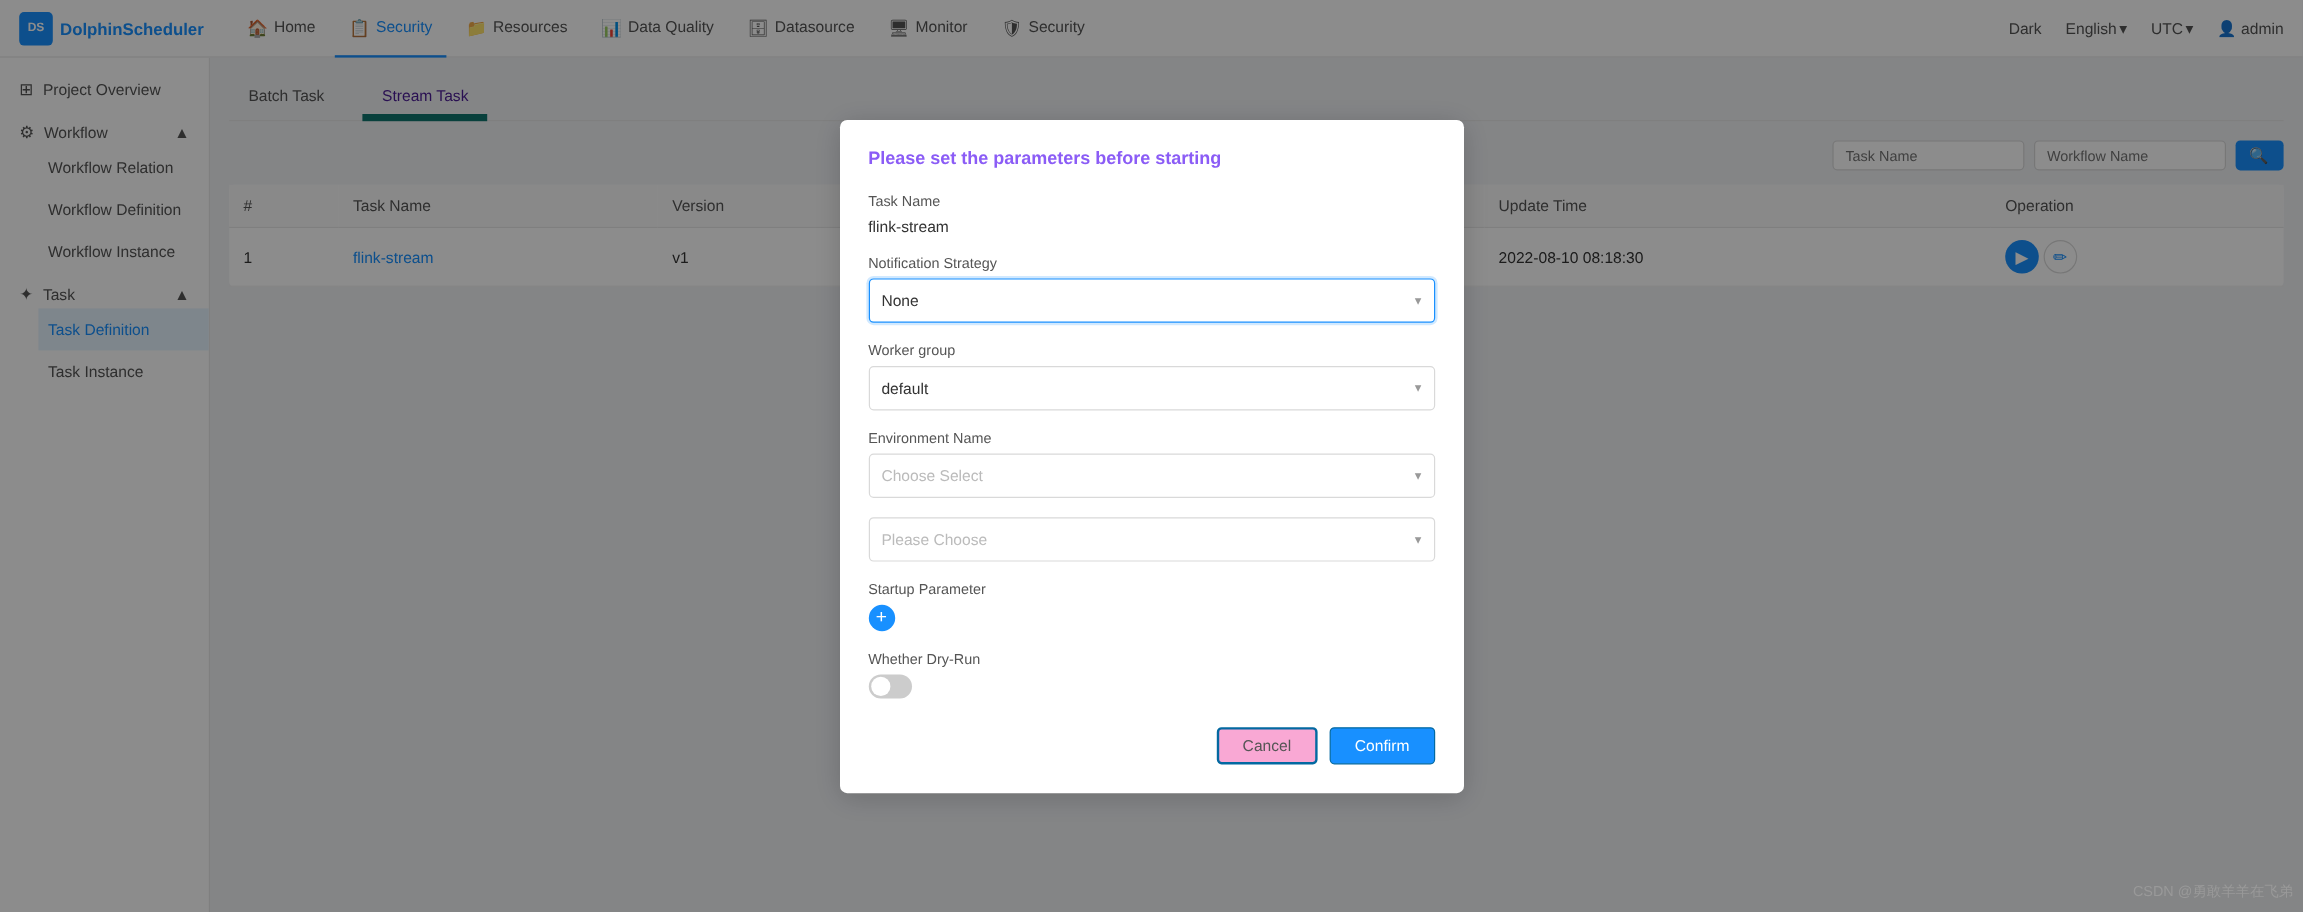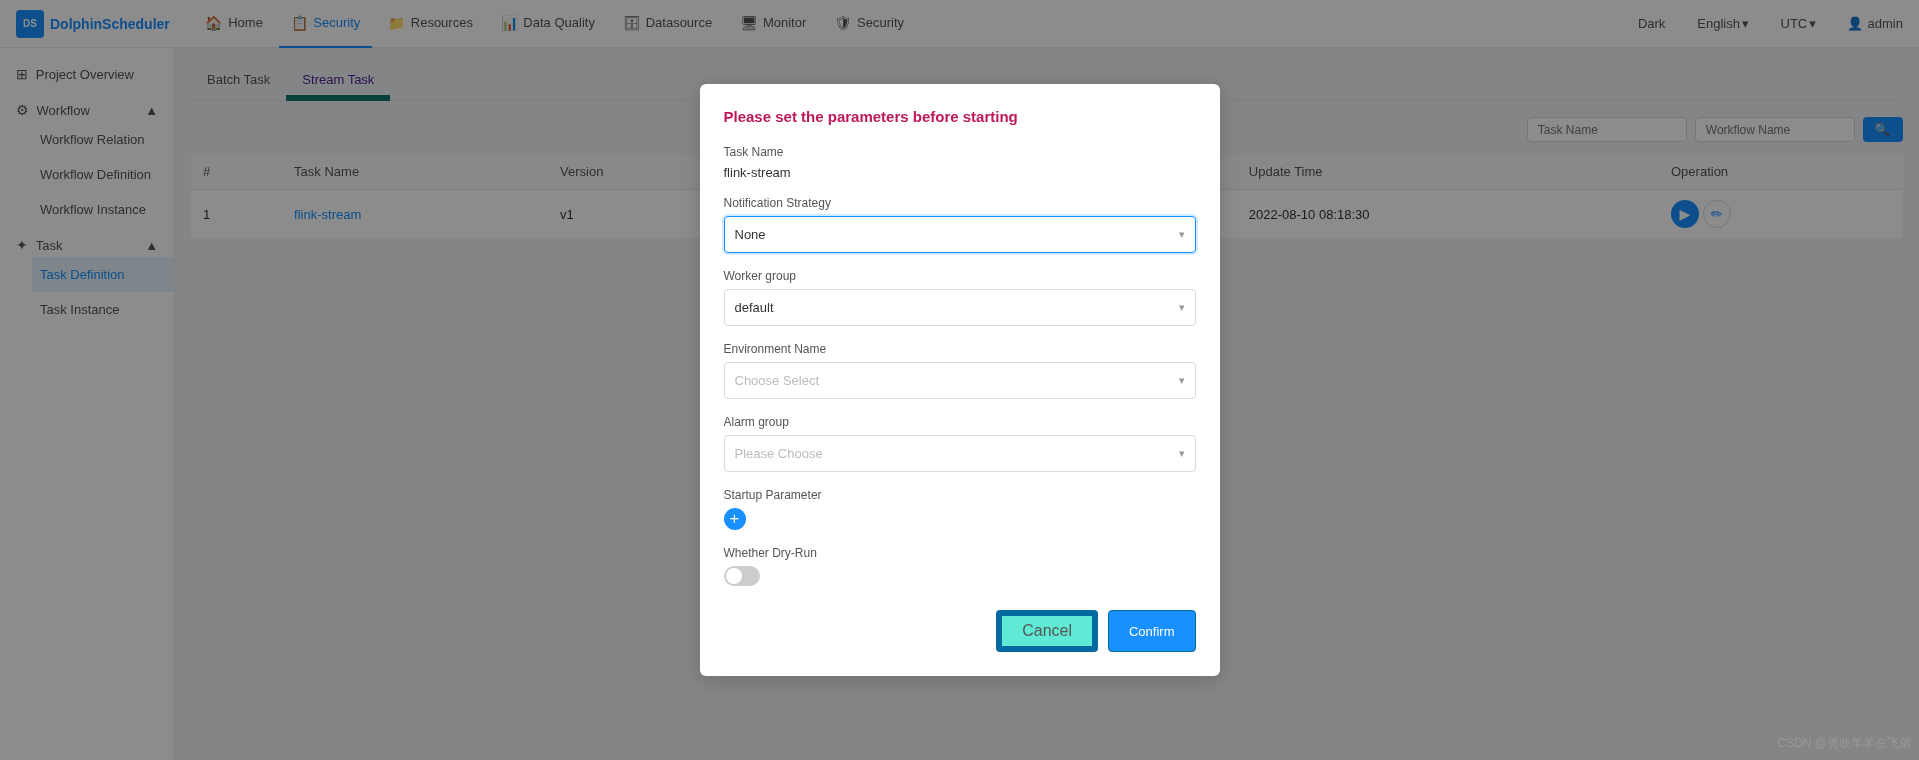--- a/index.html
+++ b/index.html
@@ -9,41 +9,41 @@
     .top-nav {
       display: flex; align-items: center; background: #fff; height: 48px;
       padding: 0 16px; border-bottom: 1px solid #e8e8e8; position: relative; z-index: 10;
     }
     .logo { display: flex; align-items: center; gap: 6px; font-weight: bold; font-size: 14px; color: #1890ff; margin-right: 24px; }
     .logo-icon { width: 28px; height: 28px; background: #1890ff; border-radius: 4px; display: flex; align-items: center; justify-content: center; color: #fff; font-size: 10px; font-weight: bold; }
     .nav-items { display: flex; align-items: center; gap: 4px; flex: 1; }
     .nav-item { display: flex; align-items: center; gap: 5px; padding: 0 12px; height: 48px; cursor: pointer; font-size: 13px; color: #555; border-bottom: 2px solid transparent; }
     .nav-item.active { color: #1890ff; border-bottom: 2px solid #1890ff; }
     .nav-item-icon { font-size: 14px; }
-    .nav-right { display: flex; align-items: center; gap: 32px; font-size: 13px; color: #555; }
+    .nav-right { display: flex; align-items: center; gap: 20px; font-size: 13px; color: #555; }
     .nav-right span { cursor: pointer; }
     .nav-right .lang { display: flex; align-items: center; gap: 2px; }
 
     
     .layout { display: flex; height: calc(760px - 48px); }
 
     
     .sidebar { width: 175px; background: #fff; border-right: 1px solid #e8e8e8; padding-top: 8px; flex-shrink: 0; }
     .sidebar-item { padding: 10px 16px; cursor: pointer; display: flex; align-items: center; gap: 8px; color: #555; font-size: 13px; }
     .sidebar-item.active { color: #1890ff; background: #e6f4ff; }
     .sidebar-section { padding: 10px 16px 4px 16px; display: flex; align-items: center; justify-content: space-between; cursor: pointer; font-size: 13px; color: #555; font-weight: 500; }
     .sidebar-sub { padding-left: 32px; }
     .sidebar-sub .sidebar-item { padding-left: 8px; }
     .sidebar-icon { font-size: 14px; }
 
     
     .main { flex: 1; padding: 16px; overflow: auto; position: relative; }
 
     
-    .tabs { display: flex; gap: 0; border-bottom: 1px solid #e8e8e8; margin-bottom: 16px; }
+    .tabs { display: flex; gap: 16px; border-bottom: 1px solid #e8e8e8; margin-bottom: 16px; }
     .tab { padding: 8px 16px; cursor: pointer; font-size: 13px; color: #555; border-bottom: 2px solid transparent; margin-bottom: -1px; }
     .tab.active { color: #4c1d95; border-bottom: 6px solid #0f766e; }
 
     
     .toolbar { display: flex; justify-content: flex-end; gap: 8px; margin-bottom: 12px; }
     .search-input { border: 1px solid #d9d9d9; border-radius: 4px; padding: 4px 10px; font-size: 12px; width: 160px; outline: none; }
     .search-btn { background: #1890ff; border: none; color: #fff; padding: 5px 12px; border-radius: 4px; cursor: pointer; font-size: 13px; }
 
     
     .table { width: 100%; border-collapse: collapse; background: #fff; border-radius: 4px; }
@@ -60,21 +60,21 @@
       background: rgba(0,0,0,0.45); z-index: 100;
       display: flex; align-items: center; justify-content: center;
     }
 
     
     .modal {
       background: #fff; border-radius: 6px; width: 520px;
       padding: 24px; box-shadow: 0 4px 24px rgba(0,0,0,0.18);
       position: relative;
     }
-    .modal-title { font-size: 15px; font-weight: 600; color: #be185d; margin-bottom: 20px; }
+    .modal-title { font-size: 15px; font-weight: 600; color: #8b5cf6; margin-bottom: 20px; }
     .form-row { margin-bottom: 16px; }
     .form-label { font-size: 12px; color: #555; margin-bottom: 6px; display: block; }
     .form-value { font-size: 13px; color: #333; }
     .form-select {
       width: 100%; border: 1px solid #d9d9d9; border-radius: 4px;
       padding: 10px 10px; font-size: 13px; background: #fff;
       display: flex; align-items: center; justify-content: space-between;
       cursor: pointer; color: #333;
     }
     .form-select.focused { border-color: #1890ff; box-shadow: 0 0 0 2px rgba(24,144,255,0.2); }
@@ -85,21 +85,21 @@
     .toggle {
       width: 36px; height: 20px; border-radius: 10px; background: #ccc;
       position: relative; cursor: pointer;
     }
     .toggle-knob {
       position: absolute; top: 2px; left: 2px;
       width: 16px; height: 16px; border-radius: 50%; background: #fff;
       transition: left 0.2s;
     }
     .modal-footer { display: flex; justify-content: flex-end; gap: 10px; margin-top: 24px; }
-    .btn-cancel { background: #5eead4; border: 6px solid #0369a1; color: #555; padding: 6px 20px; border-radius: 4px; cursor: pointer; font-size: 16px; }
+    .btn-cancel { background: #f9a8d4; border: 2px solid #0369a1; color: #555; padding: 6px 20px; border-radius: 4px; cursor: pointer; font-size: 13px; }
     .btn-confirm { background: #1890ff; border: 1px solid #0369a1; color: #fff; padding: 6px 20px; border-radius: 4px; cursor: pointer; font-size: 13px; }
 
     
     .watermark { position: fixed; bottom: 8px; right: 8px; font-size: 12px; color: #999; z-index: 200; }
   </style>
 </head>
 <body>
 
 <nav class="top-nav">
   <div class="logo">
@@ -271,21 +271,20 @@
 
     <div class="form-row">
       <label class="form-label">Environment Name</label>
       <div class="form-select placeholder">
         <span>Choose Select</span>
         <span class="select-arrow">▾</span>
       </div>
     </div>
 
     <div class="form-row">
-      <label class="form-label">Alarm group</label>
       <div class="form-select placeholder">
         <span>Please Choose</span>
         <span class="select-arrow">▾</span>
       </div>
     </div>
 
     <div class="form-row">
       <label class="form-label">Startup Parameter</label>
       <button class="add-btn">+</button>
     </div>

